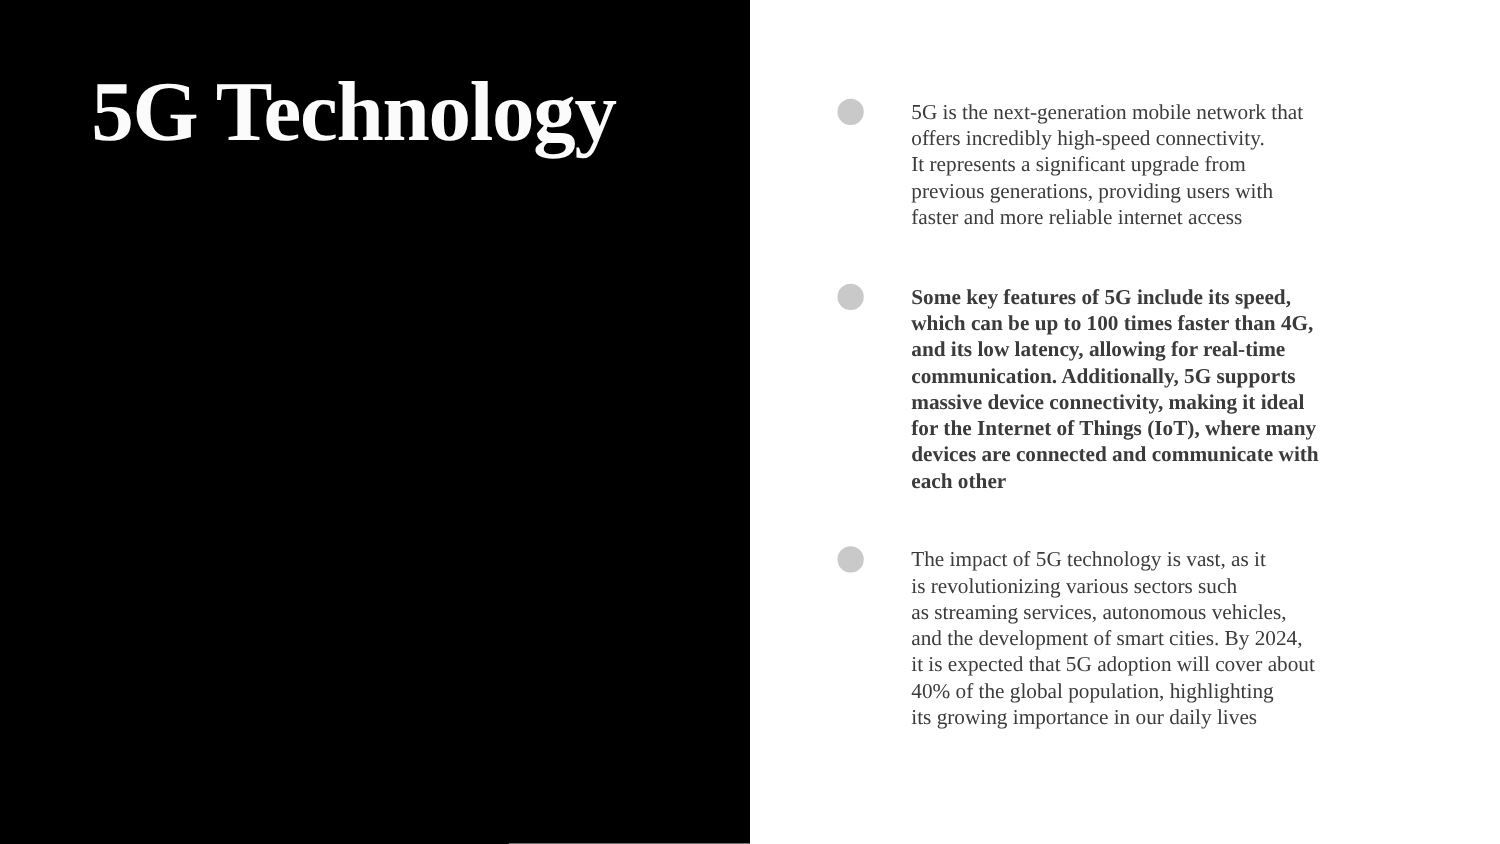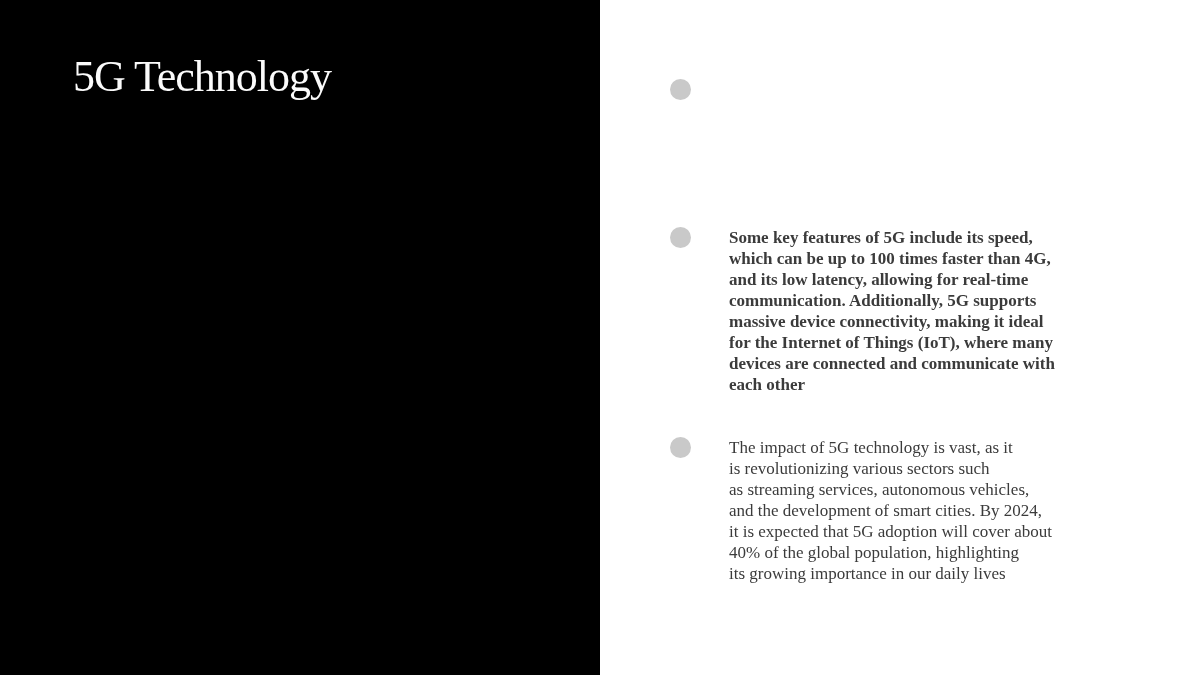--- a/index.html
+++ b/index.html
@@ -21,22 +21,22 @@
     position: absolute;
     left: 0; top: 0;
     width: 600px; height: 675px;
     background: var(--bg-left);
   }
   .page-title {
     position: absolute;
     left: 73px;
     top: 55px;
     color: var(--title-color);
-    font-size: 44px;
-    font-weight: 400;
+    font-size: 68px;
+    font-weight: 700;
     letter-spacing: -1px;
     line-height: 1;
     white-space: nowrap;
   }
   .content-panel {
     position: absolute;
     left: 600px; top: 0;
     width: 600px; height: 675px;
     background: var(--bg-right);
   }
@@ -69,20 +69,25 @@
 
 <div class="slide">
   <div class="title-panel">
     <h1 class="page-title">5G Technology</h1>
   </div>
 
   <div class="content-panel"></div>
 
   <div class="bullet-item b1">
     <span class="bullet-marker"></span>
+    <p class="bullet-text">5G is the next-generation mobile network that
+offers incredibly high-speed connectivity.
+It represents a significant upgrade from
+previous generations, providing users with
+faster and more reliable internet access</p>
   </div>
 
   <div class="bullet-item b2">
     <span class="bullet-marker"></span>
     <p class="bullet-text">Some key features of 5G include its speed,
 which can be up to 100 times faster than 4G,
 and its low latency, allowing for real-time
 communication. Additionally, 5G supports
 massive device connectivity, making it ideal
 for the Internet of Things (IoT), where many

